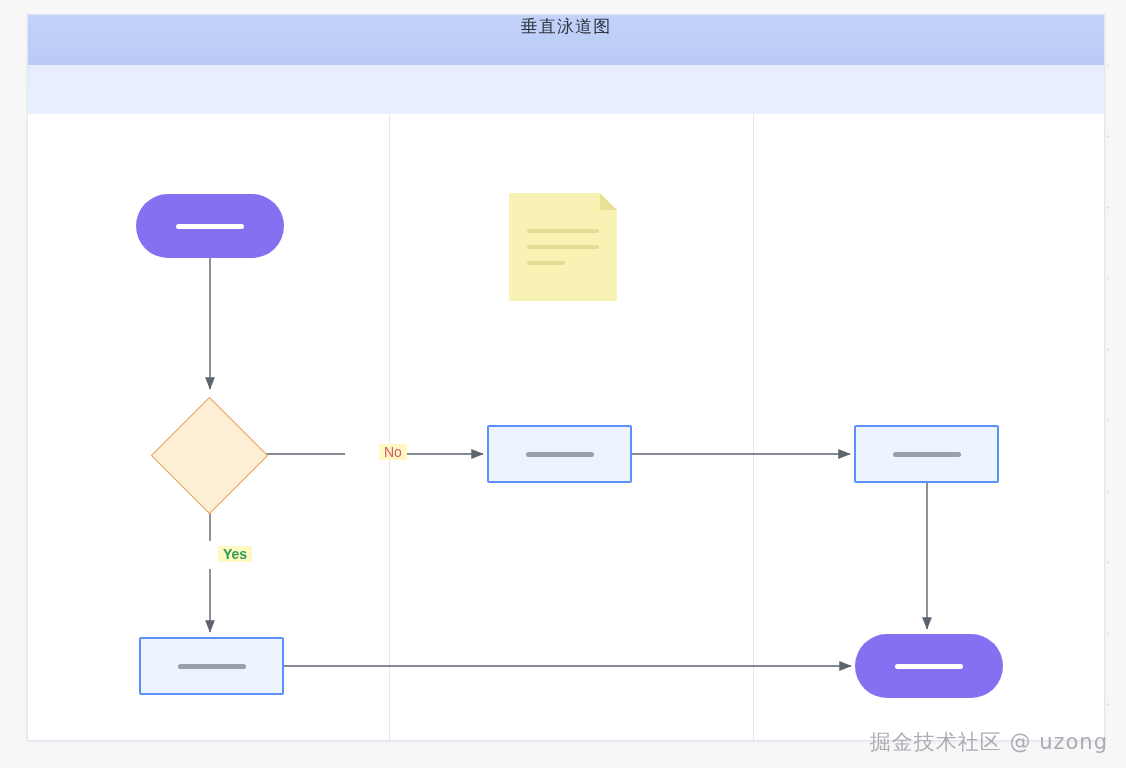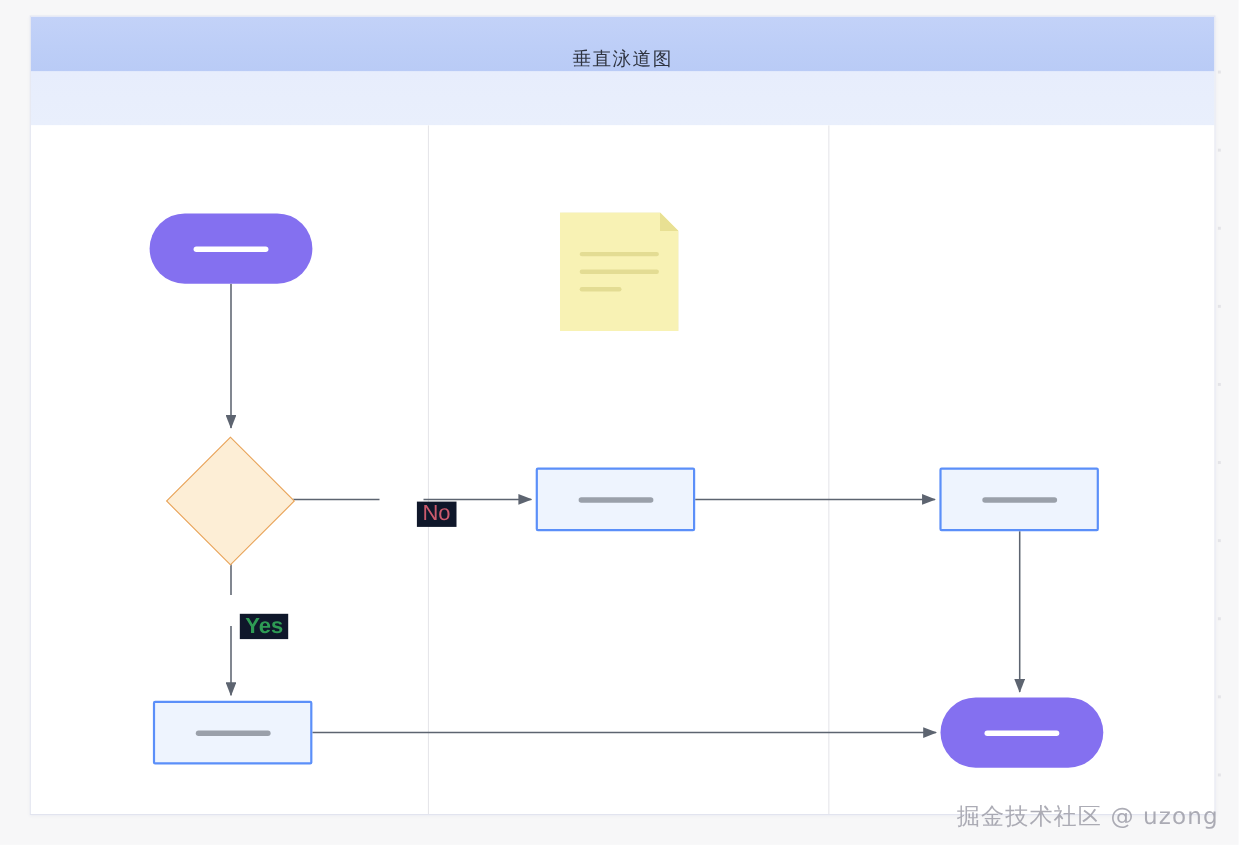--- a/index.html
+++ b/index.html
@@ -35,21 +35,21 @@
 
   
   #title-band {
     position: absolute;
     left: 0;
     top: 0;
     width: 100%;
     height: 50px;
     background: linear-gradient(180deg, #c3d2f8 0%, #bdcef7 55%, #b9cbf6 100%);
     display: flex;
-    align-items: flex-end;
+    align-items: flex-start;
     justify-content: center;
     box-sizing: border-box;
   }
   #title-text {
     font-size: 17px;
     color: #2f3440;
     letter-spacing: 1.2px;
     font-family: "DejaVu Sans", "Liberation Sans", sans-serif;
   }
 
@@ -164,26 +164,25 @@
   .note-line {
     position: absolute;
     height: 4px;
     border-radius: 2px;
     background: #e3dc93;
   }
 
   
   .edge-label {
     position: absolute;
-    font-size: 20px;
+    font-size: 14px;
     font-family: "Liberation Sans", "DejaVu Sans", sans-serif;
     white-space: nowrap;
-    background: #0f172a;
+    background: #fef9c3;
     padding: 0 5px;
-    margin-top: 12px;
   }
   #label-no { color: #cc5a6d; }
   #label-yes { color: #2e9b54; font-weight: bold; }
 
   
   #watermark {
     position: absolute;
     right: 18px;
     bottom: 12px;
     font-size: 21px;

